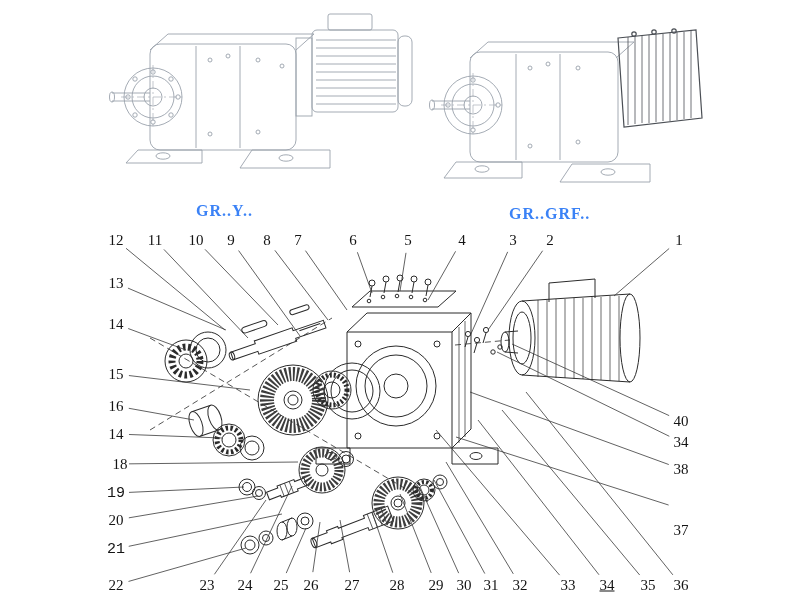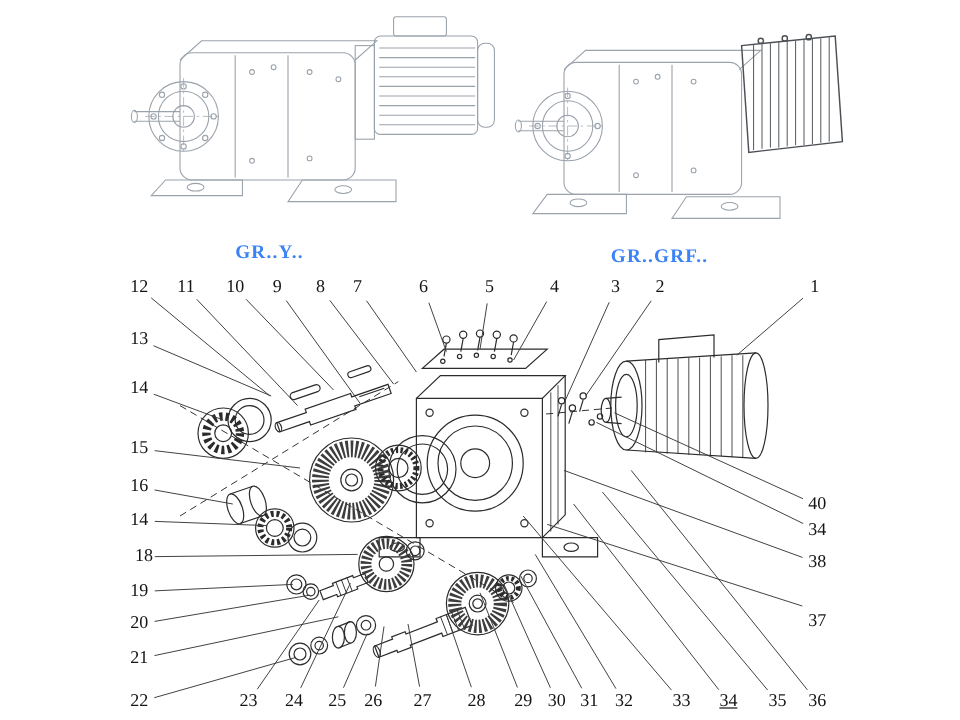--- a/index.html
+++ b/index.html
@@ -308,39 +308,39 @@
       <span class="callout" style="left: 462px; top: 240px;">4</span>
       <span class="callout" style="left: 513px; top: 240px;">3</span>
       <span class="callout" style="left: 550px; top: 240px;">2</span>
       <span class="callout" style="left: 679px; top: 240px;">1</span>
       <span class="callout" style="left: 116px; top: 283px;">13</span>
       <span class="callout" style="left: 116px; top: 324px;">14</span>
       <span class="callout" style="left: 116px; top: 374px;">15</span>
       <span class="callout" style="left: 116px; top: 406px;">16</span>
       <span class="callout" style="left: 116px; top: 434px;">14</span>
       <span class="callout" style="left: 120px; top: 464px;">18</span>
-      <span class="callout" style="left: 116px; top: 493px;">19</span>
+      <span class="callout" style="left: 116px; top: 493px; font-family: Liberation Mono, monospace;">19</span>
       <span class="callout" style="left: 116px; top: 520px;">20</span>
-      <span class="callout" style="left: 116px; top: 549px;">21</span>
+      <span class="callout" style="left: 116px; top: 549px; font-family: Liberation Mono, monospace;">21</span>
       <span class="callout" style="left: 116px; top: 585px;">22</span>
       <span class="callout" style="left: 207px; top: 585px;">23</span>
       <span class="callout" style="left: 245px; top: 585px;">24</span>
       <span class="callout" style="left: 281px; top: 585px;">25</span>
       <span class="callout" style="left: 311px; top: 585px;">26</span>
       <span class="callout" style="left: 352px; top: 585px;">27</span>
       <span class="callout" style="left: 397px; top: 585px;">28</span>
       <span class="callout" style="left: 436px; top: 585px;">29</span>
       <span class="callout" style="left: 464px; top: 585px; text-align: right;">30</span>
       <span class="callout" style="left: 491px; top: 585px;">31</span>
       <span class="callout" style="left: 520px; top: 585px; text-align: right;">32</span>
       <span class="callout" style="left: 568px; top: 585px;">33</span>
       <span class="callout" style="left: 607px; top: 585px; text-decoration: underline;">34</span>
       <span class="callout" style="left: 648px; top: 585px;">35</span>
       <span class="callout" style="left: 681px; top: 585px;">36</span>
-      <span class="callout" style="left: 681px; top: 518px;">37</span>
+      <span class="callout" style="left: 681px; top: 530px;">37</span>
       <span class="callout" style="left: 681px; top: 469px;">38</span>
       <span class="callout" style="left: 681px; top: 442px;">34</span>
       <span class="callout" style="left: 681px; top: 421px;">40</span>
     </div>
 
   <div class="title title-left">GR..Y..</div>
   <div class="title title-right">GR..GRF..</div>
 </div>
 
 </body></html>

